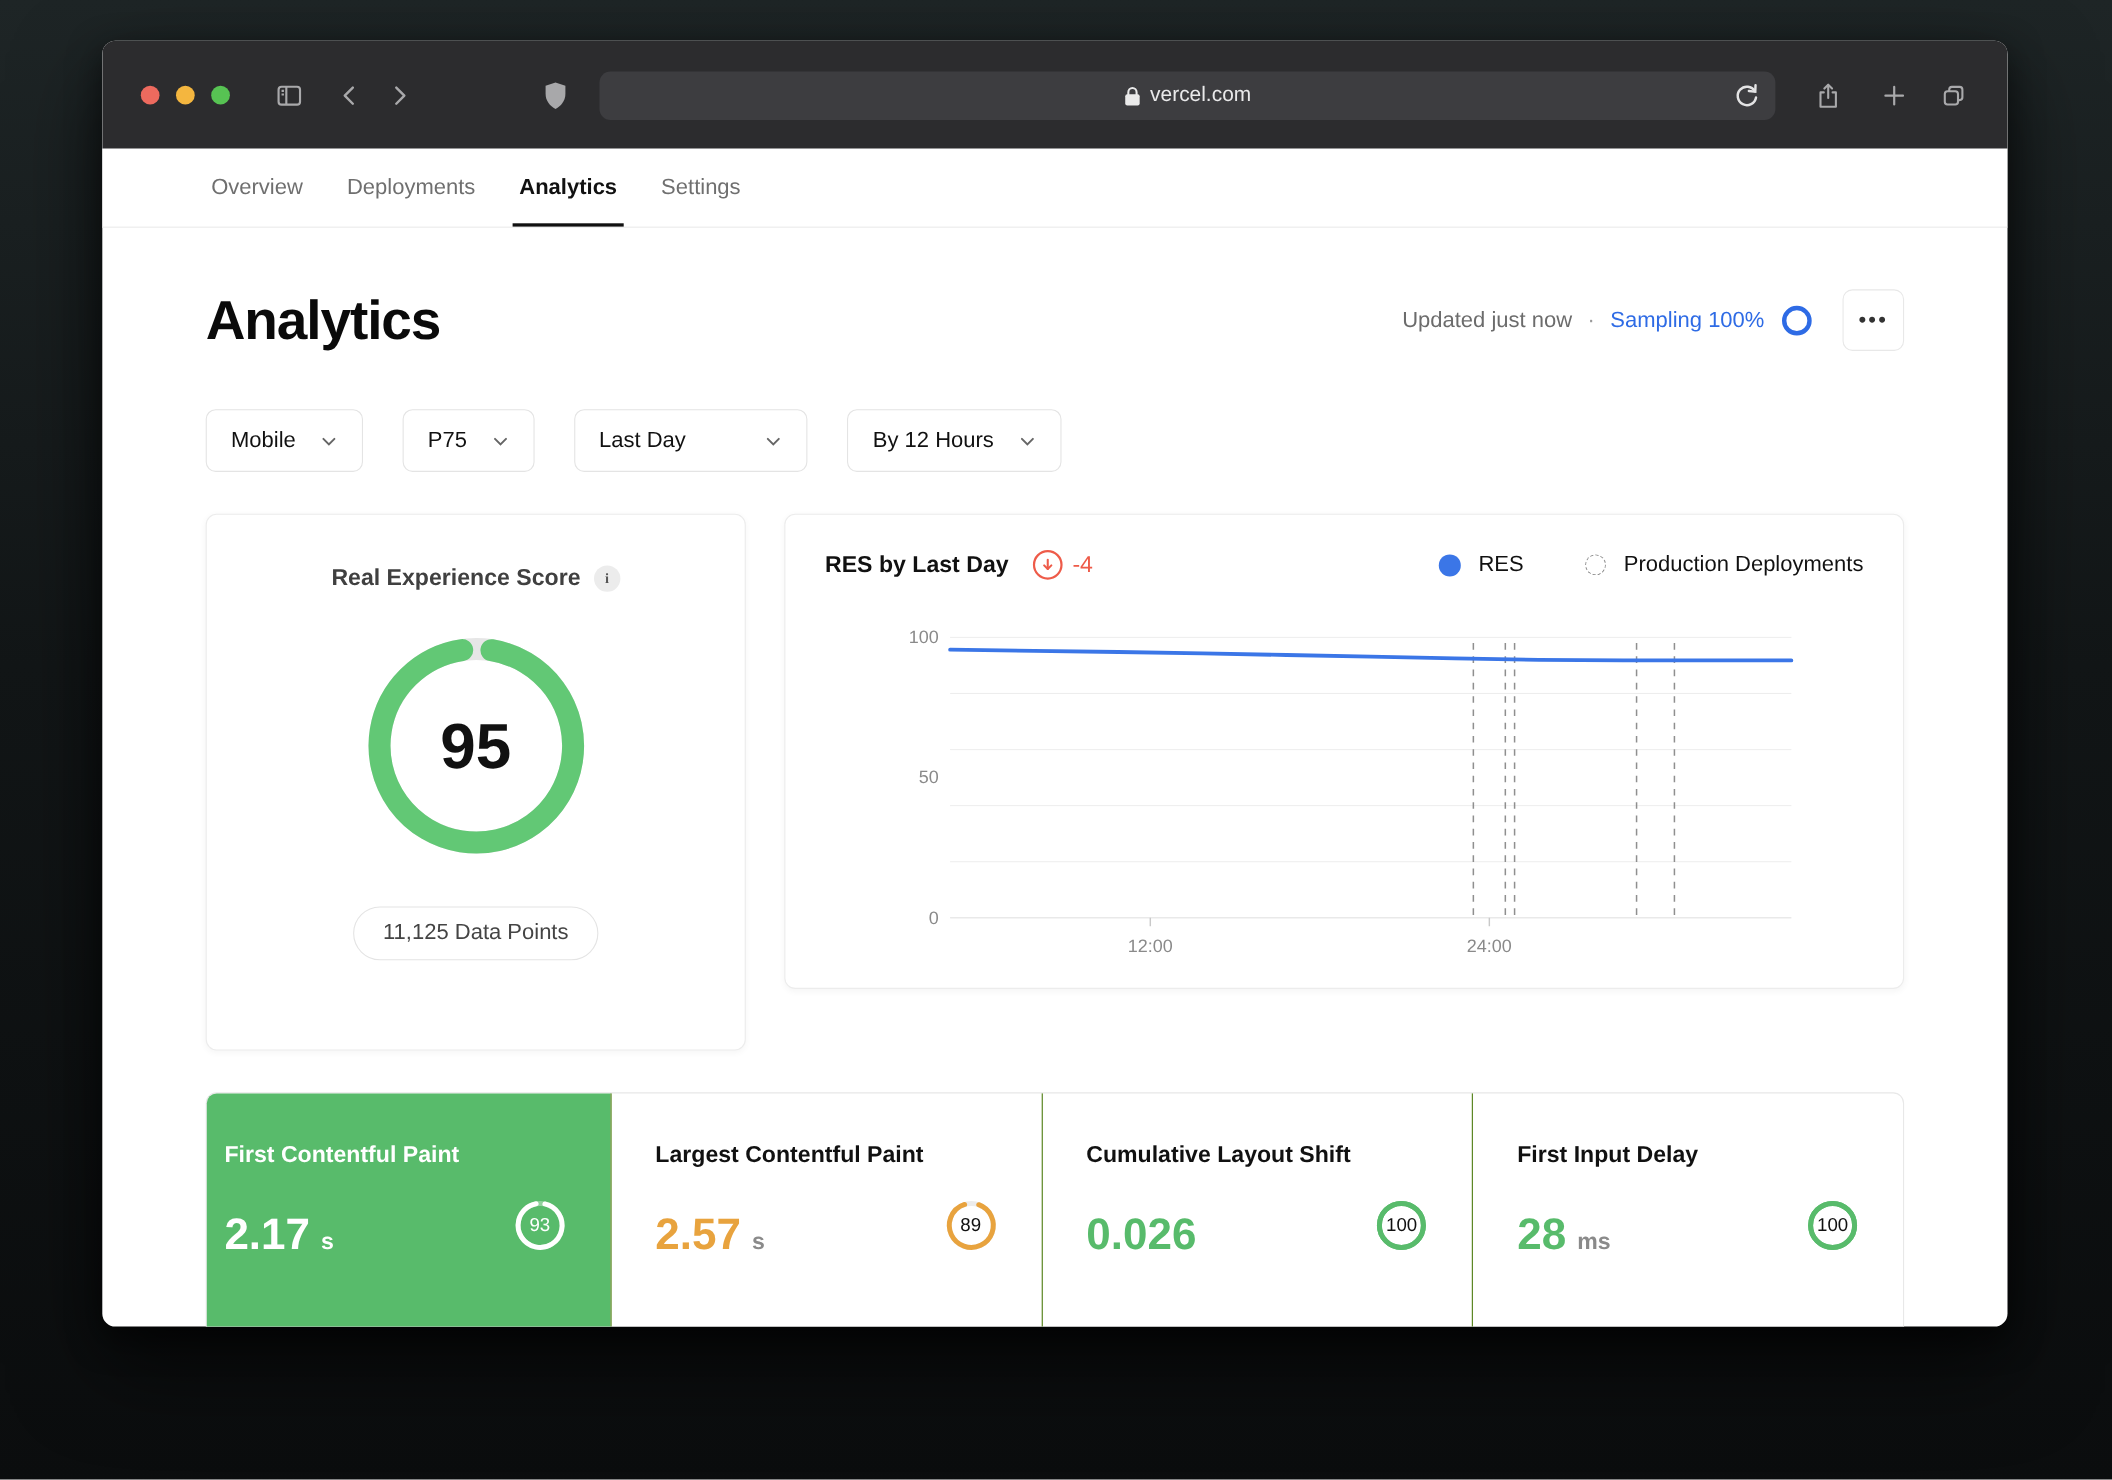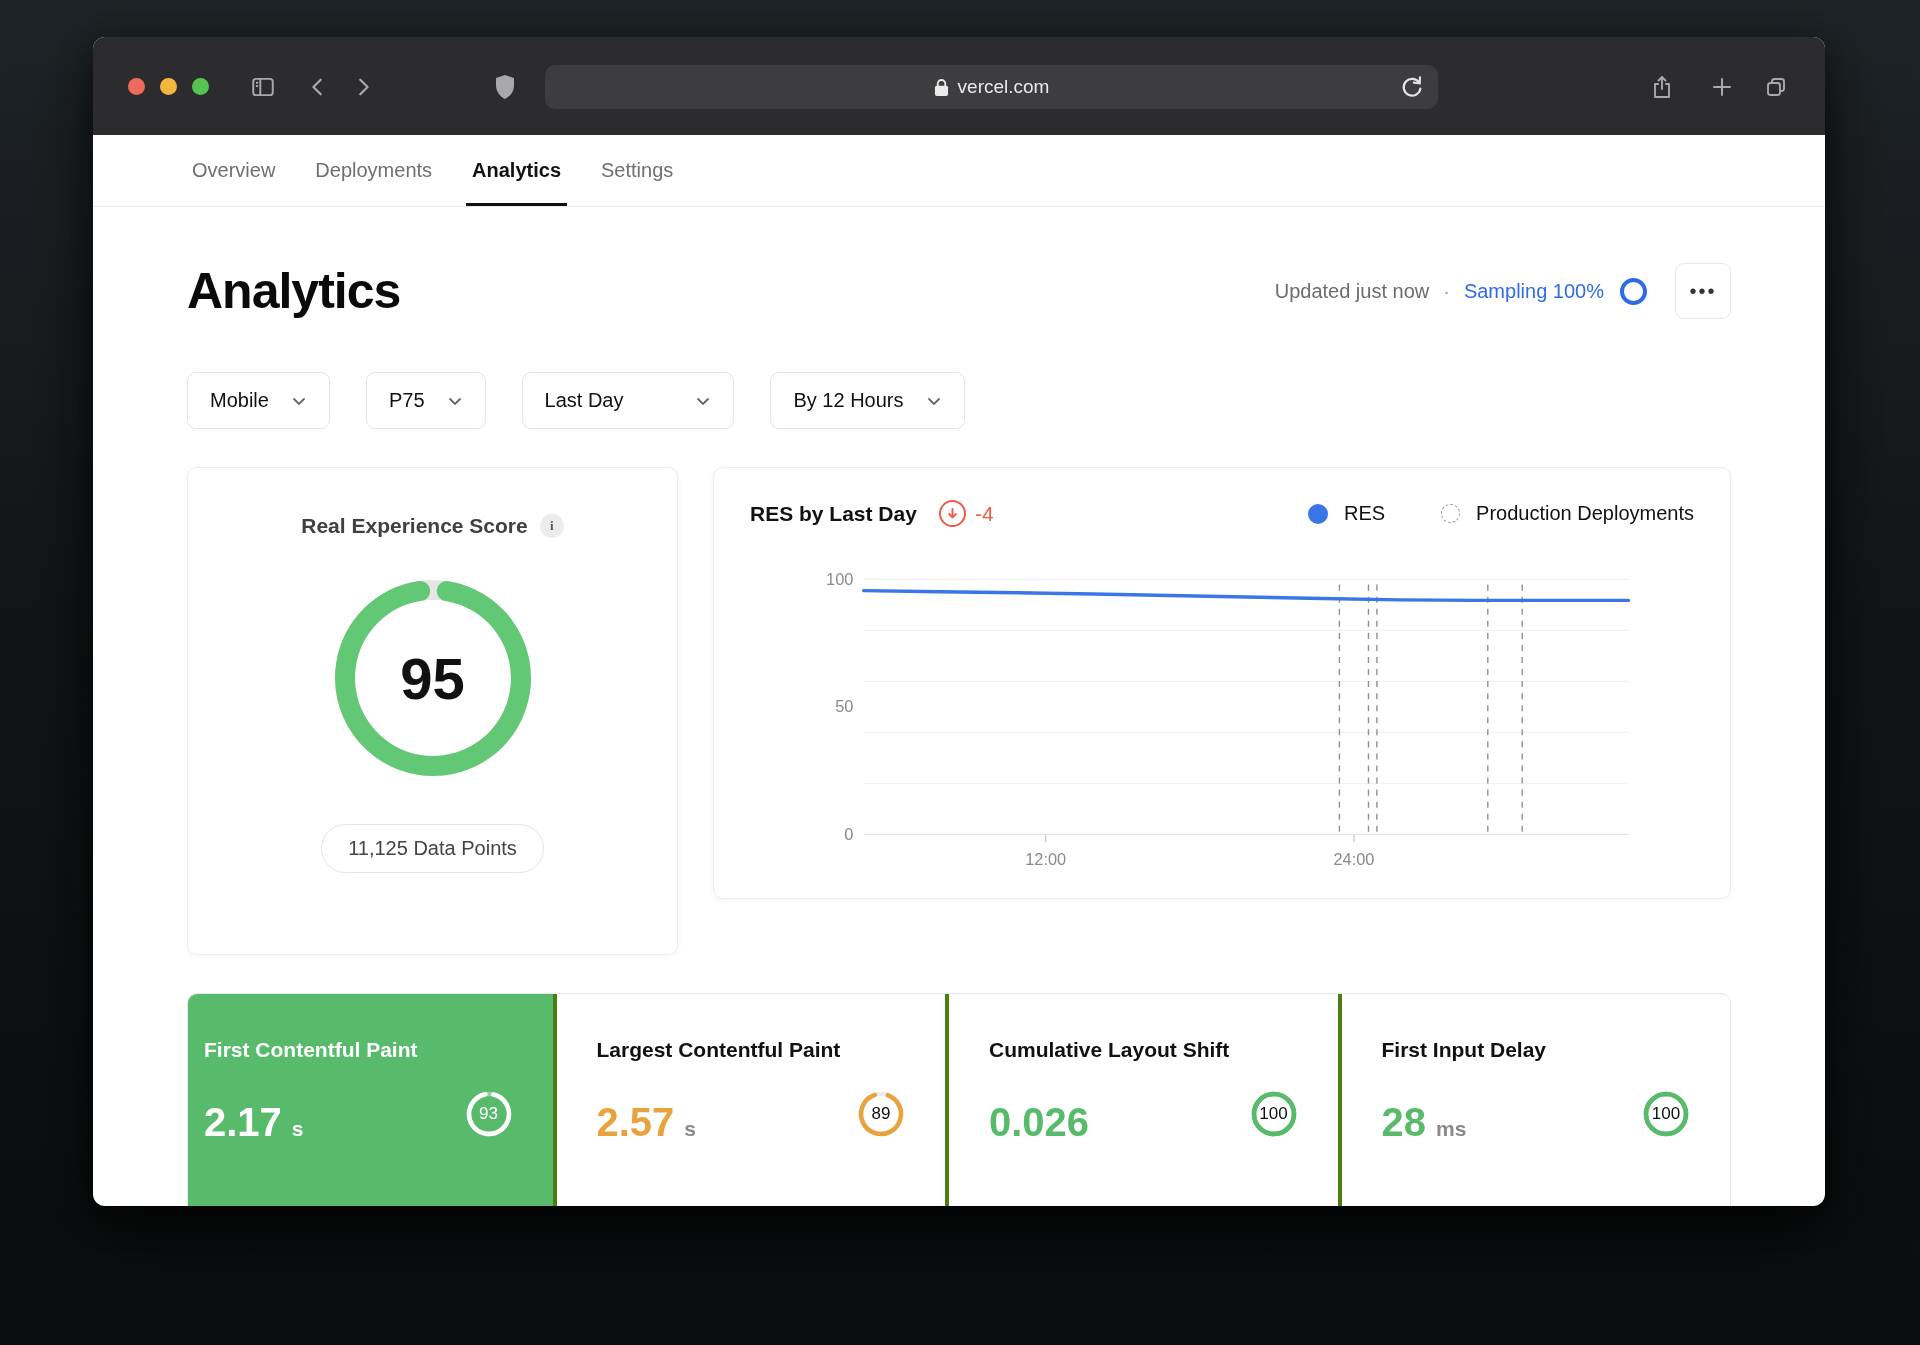--- a/index.html
+++ b/index.html
@@ -14,21 +14,21 @@
     box-shadow: 0 35px 80px rgba(0,0,0,.6), 0 10px 30px rgba(0,0,0,.5);
   }
   
   .chrome { position:relative; height:98px; background:#2c2c2e; }
   .traffic { position:absolute; top:41px; left:35px; display:flex; gap:15px; }
   .light { width:17px; height:17px; border-radius:50%; }
   .light.red{ background:#ed6a5e; } .light.yellow{ background:#f4b63f; } .light.green{ background:#57c353; }
   .chrome-ic { position:absolute; top:33px; width:34px; height:34px; display:flex; align-items:center; justify-content:center; color:#a9a9ab; }
   .chrome-ic svg { display:block; }
   .urlbar {
-    position:absolute; left:452px; top:28px; width:893px; height:44px;
+    position:absolute; left:452px; top:28px; width:1069px; height:44px;
     background:#3d3d40; border-radius:10px; display:flex; align-items:center; justify-content:center;
     color:#e9e9ea; font-size:19px;
   }
   .urlbar .lock { margin-right:9px; display:flex; }
   .reload { position:absolute; right:12px; top:8px; width:28px; height:28px; color:#e3e3e4; }
   
   .site-nav { height:72px; background:#fff; border-bottom:1px solid #eaeaea; display:flex; align-items:flex-end; padding-left:99px; }
   .tab { font-size:20px; color:#6f6f6f; padding:0 0 24px 0; margin-right:40px; position:relative; cursor:pointer; }
   .tab.active { color:#111; font-weight:600; }
   .tab.active::after { content:""; position:absolute; left:-6px; right:-6px; bottom:0; height:3px; background:#111; }
@@ -66,21 +66,21 @@
   .chart-title { font-size:21px; font-weight:700; color:#111; }
   .delta { display:flex; align-items:center; gap:9px; margin-left:22px; color:#ee5b49; font-size:21px; }
   .delta-ic { width:27px; height:27px; border:2px solid #ee5b49; border-radius:50%; display:flex; align-items:center; justify-content:center; }
   .legend { margin-left:auto; display:flex; align-items:center; gap:16px; font-size:20px; color:#111; }
   .legend .gap { width:24px; }
   .dot-solid { width:20px; height:20px; border-radius:50%; background:#3b76e7; }
   .dot-dashed { width:19px; height:19px; border-radius:50%; border:1.7px dashed #8f8f8f; }
   .chart-svg { margin-top:18px; }
   
   .metrics { display:flex; margin-top:38px; border:1px solid #e8e8e8; border-radius:10px; background:#fff; height:230px; }
-  .metric { flex:1; padding:44px 40px 0 40px; border-left:4px solid #4d7c0f; position:relative; }
+  .metric { flex:1; padding:44px 40px 0 40px; border-left:1px solid #4d7c0f; position:relative; }
   .metric:first-child { border-left:none;padding-left:16px; }
   .metric.selected { background:#58bb6b; border-radius:9px 0 0 0; border-left-color:transparent; }
   .m-label { font-size:21px; font-weight:700; color:#111; }
   .metric.selected .m-label { color:#fff; }
   .m-valrow { display:flex; align-items:baseline; gap:10px; margin-top:38px; }
   .m-value { font-size:40px; font-weight:700; }
   .m-unit { font-size:21px; color:#8a8a8a; font-weight:600; }
   .metric.selected .m-value, .metric.selected .m-unit { color:#fff; }
   .m-badge { position:absolute; right:38px; top:94px; width:52px; height:52px; }
   .m-badge .score-text { position:absolute; inset:0; display:flex; align-items:center; justify-content:center; font-size:17px; color:#111; }

